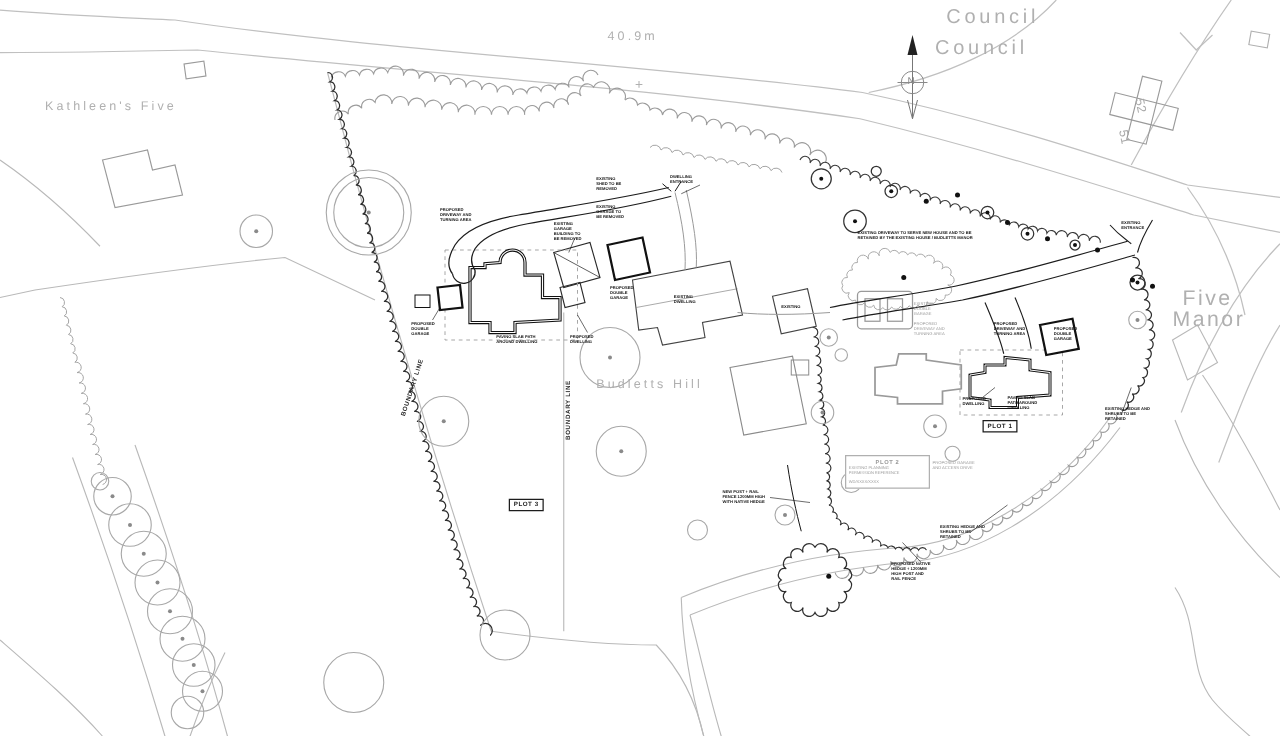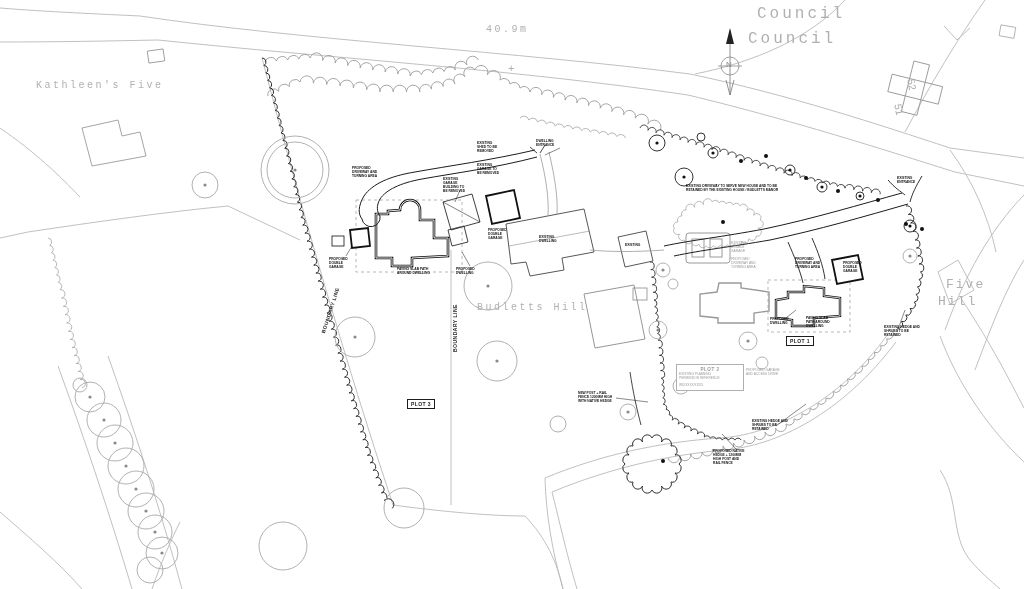--- a/index.html
+++ b/index.html
@@ -1,22 +1,22 @@
 <!DOCTYPE html>
 <html><head>
 <meta charset="utf-8">
 <style>
   html,body{margin:0;padding:0;background:#fff;}
   #plan{position:relative;width:1024px;height:589px;background:#ffffff;overflow:hidden;
         font-family:"Liberation Sans",sans-serif;}
   #plan svg{position:absolute;left:0;top:0;}
-  .lbl{position:absolute;color:#b0b0b0;white-space:pre;font-weight:400;font-family:Liberation Mono, monospace;}
+  .lbl{position:absolute;color:#b0b0b0;white-space:pre;font-weight:400;}
   .lbl.big{font-size:16px;letter-spacing:3px;}
   .lbl.med{font-size:10px;letter-spacing:2.5px;}
-  .lbl.sm{font-size:13px;letter-spacing:2px;margin-top:48px;}
+  .lbl.sm{font-size:17px;letter-spacing:2px;}
   .ann{position:absolute;font-size:3.3px;line-height:1.25;font-weight:700;color:#141414;
        white-space:pre-line;letter-spacing:0;}
   .ann.gray{color:#9a9a9a;font-weight:400;}
   .plotbox{position:absolute;border:1px solid #1c1c1c;background:#fff;color:#1c1c1c;
            font-size:5px;font-weight:700;padding:1px 3px;letter-spacing:.4px;}
   .vlabel{position:absolute;font-size:5px;font-weight:700;color:#2a2a2a;letter-spacing:.5px;
           transform-origin:0 0;white-space:pre;}
   .houseno{position:absolute;color:#a8a8a8;font-size:10px;transform-origin:0 0;}
   .plot2box{position:absolute;left:676px;top:364px;width:62px;border:1px solid #b0b0b0;
             background:#fff;color:#9a9a9a;padding:2px 2px 3px 2px;}
@@ -226,21 +226,21 @@
   </g>
 </svg>
 
 <div class="lbl med" style="left:36px;top:80px">Kathleen's Five</div>
 <div class="lbl big" style="left:757px;top:5px">Council</div>
 <div class="lbl big" style="left:748px;top:30px">Council</div>
 <div class="lbl med" style="left:486px;top:24px">40.9m</div>
 <div class="plus" style="left:508px;top:62px">+</div>
 <div class="lbl med" style="left:477px;top:302px">Budletts Hill</div>
 <div class="lbl sm" style="left:946px;top:229px">Five</div>
-<div class="lbl sm" style="left:938px;top:246px">Hill</div>
+<div class="lbl sm" style="left:938px;top:246px">Manor</div>
 <div class="houseno" style="left:916px;top:78px;transform:rotate(78deg)">52</div>
 <div class="houseno" style="left:903px;top:103px;transform:rotate(78deg)">51</div>
 <div class="northN">N</div>
 
 <div class="plotbox" style="left:407px;top:399px">PLOT 3</div>
 <div class="plotbox" style="left:786px;top:336px">PLOT 1</div>
 <div class="plot2box">
   <div class="t">PLOT 2</div>
   <div class="l">EXISTING PLANNING</div>
   <div class="l">PERMISSION REFERENCE</div>

